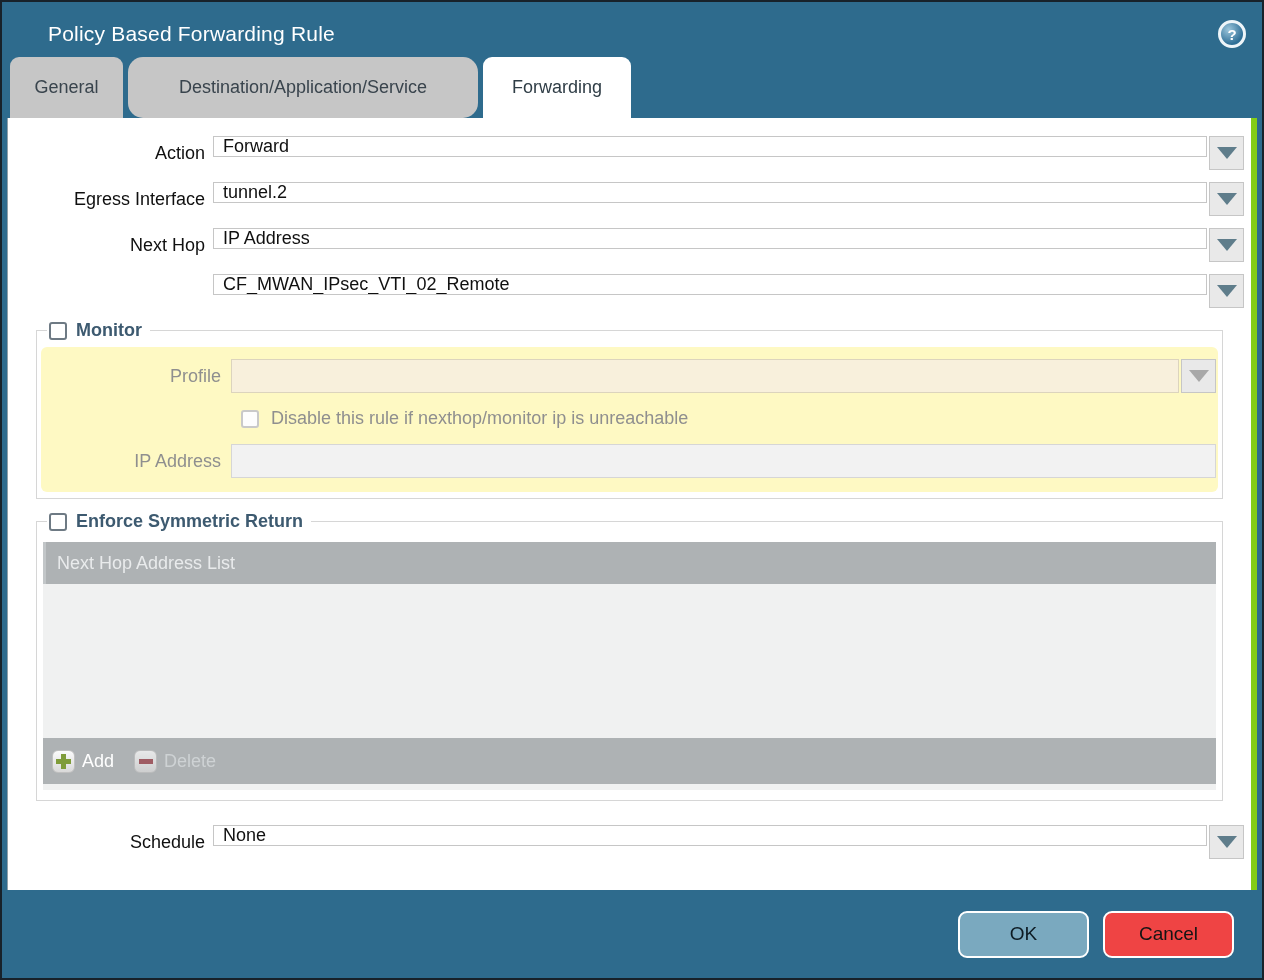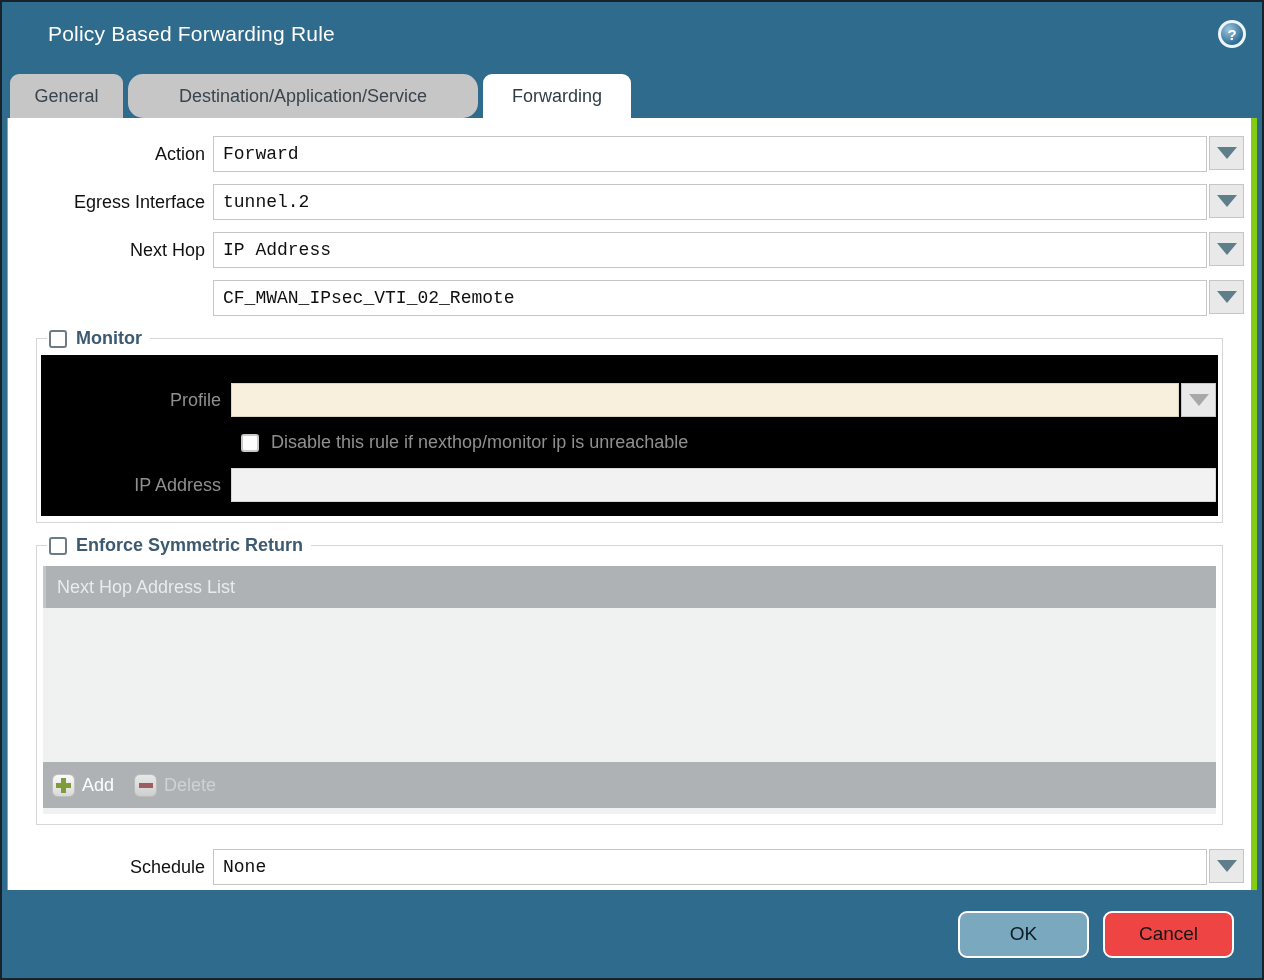--- a/index.html
+++ b/index.html
@@ -30,21 +30,21 @@
     display:flex; align-items:center; justify-content:center;
     cursor:pointer;
   }
   
   .tabstrip {
     height:52px; flex:0 0 52px;
     display:flex; align-items:flex-end;
     padding-left:8px; gap:5px;
   }
   .tab {
-    height:44px;
+    height:61px;
     display:flex; align-items:center; justify-content:center;
     background:#c6c6c6;
     border-radius:9px 9px 0 0;
     font-size:18px; color:#39444d;
     cursor:pointer;
     padding:0 10px;
   }
   .tab-w1 { min-width:113px; }
   .tab-w2 { min-width:108px; }
   .tab-w3 { min-width:350px;border-radius:15px; }
@@ -60,23 +60,23 @@
     padding-top:18px;
     overflow:hidden;
   }
   .frow { display:flex; align-items:center; margin-bottom:12px; }
   .flabel {
     width:205px; text-align:right; padding-right:8px;
     font-size:18px; color:#101010; flex:0 0 205px;
   }
   .fctrl { display:flex; width:1031px; }
   .fbox {
-    flex:1 1 auto; height:36px;
+    flex:1 1 auto; height:21px;
     border:1px solid #c6c6c6; background:#ffffff;
-    font-family:Liberation Mono, monospace;
+    font-family:Liberation Sans, sans-serif;
     font-size:18px; color:#101010; padding:0 9px;
     outline:none;
   }
   .ddbtn {
     flex:0 0 35px; width:35px; height:34px; margin-left:2px;
     background:#e9e9e9; border:1px solid #c6c6c6;
     display:flex; align-items:center; justify-content:center;
     cursor:pointer;
   }
   .dd-arrow {
@@ -99,22 +99,23 @@
   .legend-label {
     font-size:18px; font-weight:bold; color:#3d5a70; margin-left:9px;
   }
   .cb {
     width:18px; height:18px; border-radius:3px;
     border:2px solid #6e7a84; background:#ffffff;
     cursor:pointer; flex:0 0 18px;
   }
   .cb.disabled { border-color:#c9c9c9; background:#fdfdfd; cursor:default; }
   .panel {
-    background:#000000;
-    padding:28px 2px 14px 0;
+    background:#fef9c3;
+    padding:12px 2px 14px 0;
+    border-radius:6px;
   }
   .prow { display:flex; align-items:center; }
   .plabel {
     width:190px; flex:0 0 190px; text-align:right; padding-right:10px;
     font-size:18px; color:#8f8f8f;
   }
   .profile-field {
     flex:1 1 auto; height:34px;
     background:#f8f0dc; border:1px solid #dcd4bd;
   }

